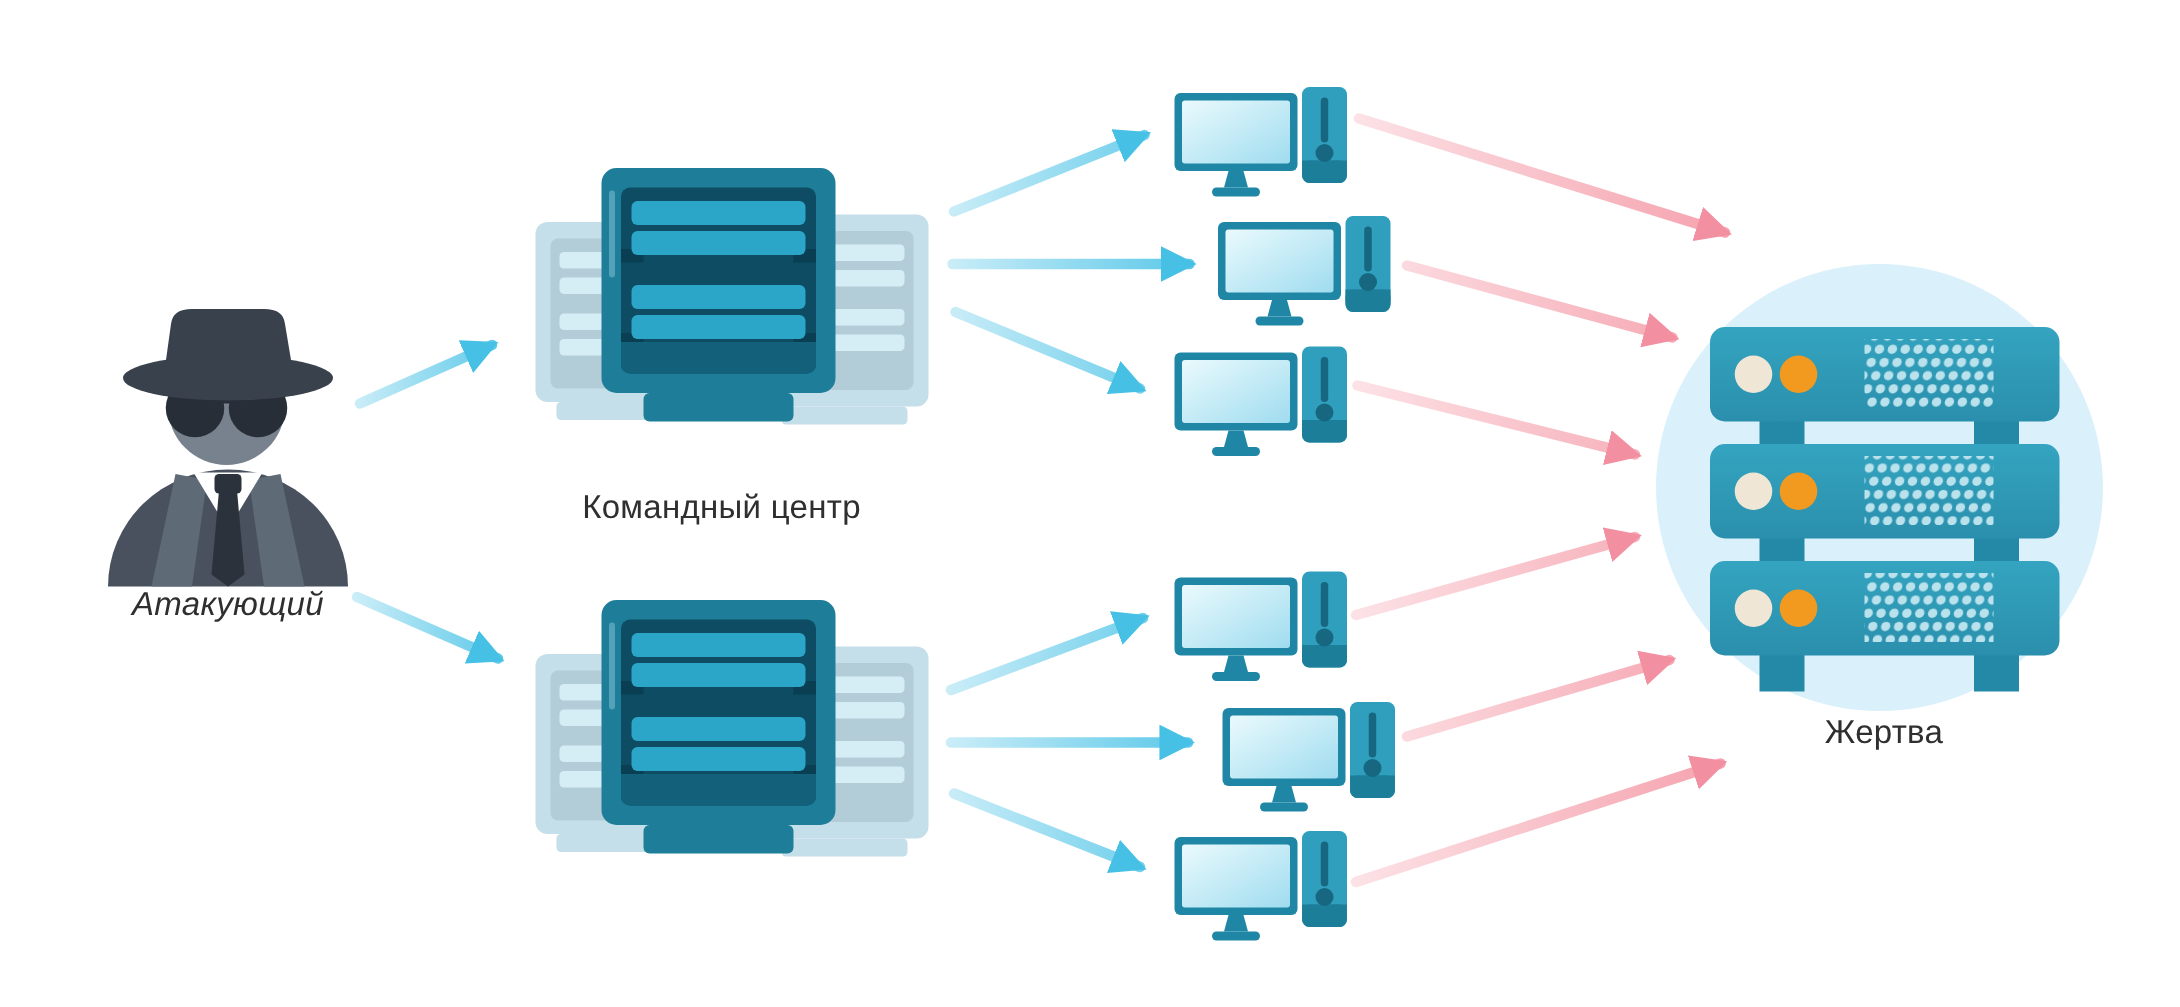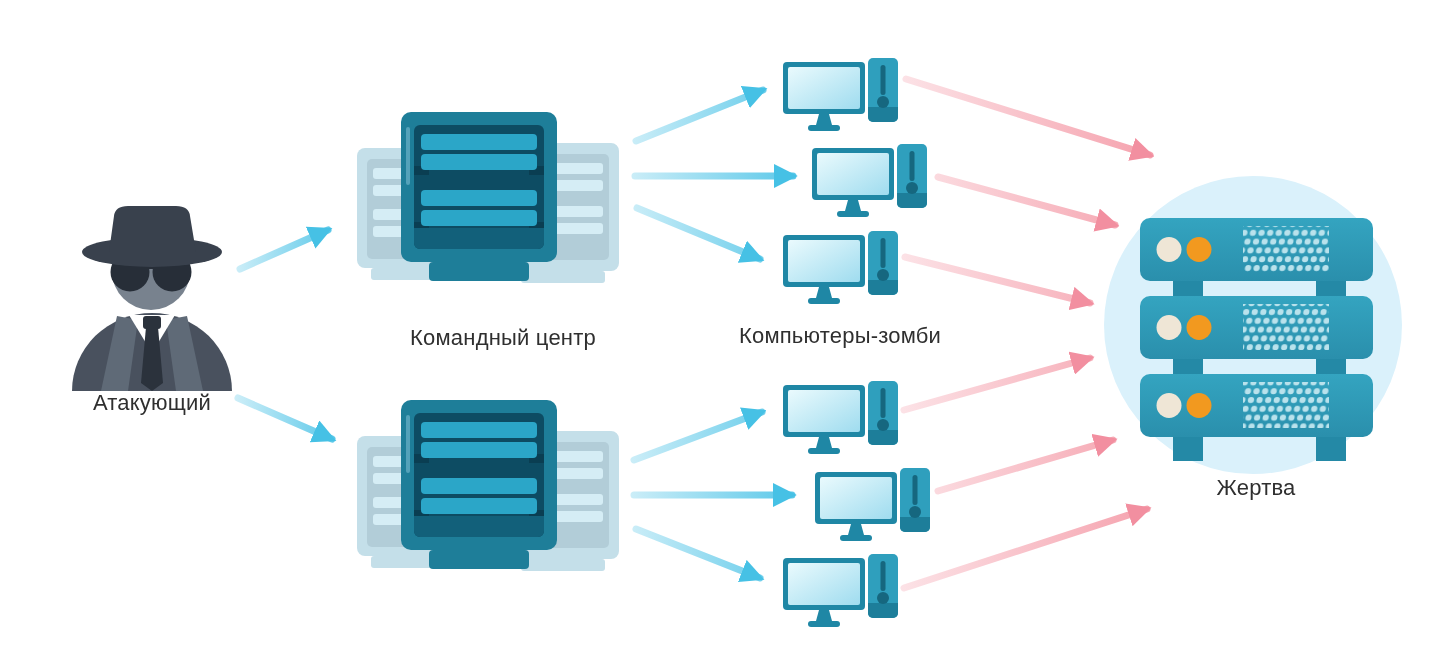--- a/index.html
+++ b/index.html
@@ -192,20 +192,19 @@
   <g stroke-linecap="round">
     <line x1="906" y1="79" x2="1150" y2="155" stroke="url(#gradPink)" stroke-width="7" marker-end="url(#arrowPink)"></line>
     <line x1="938" y1="177" x2="1115" y2="225" stroke="url(#gradPink)" stroke-width="7" marker-end="url(#arrowPink)"></line>
     <line x1="905" y1="257" x2="1090" y2="303" stroke="url(#gradPink)" stroke-width="7" marker-end="url(#arrowPink)"></line>
     <line x1="904" y1="410" x2="1090" y2="358" stroke="url(#gradPink)" stroke-width="7" marker-end="url(#arrowPink)"></line>
     <line x1="938" y1="491" x2="1113" y2="440" stroke="url(#gradPink)" stroke-width="7" marker-end="url(#arrowPink)"></line>
     <line x1="904" y1="588" x2="1147" y2="509" stroke="url(#gradPink)" stroke-width="7" marker-end="url(#arrowPink)"></line>
   </g>
 </svg>
 
-  <div class="node-label" style="left:152px;top:390px;">Атакующий</div>
-
-  <div class="node-label" style="left:503px;top:325px;">Командный центр</div>
-
-  <div class="node-label" style="left:840px;top:323px;">Компьютеры-зомби</div>
+  <div class="node-label" style="left:152px;top:390px;font-style:italic;">Атакующий</div>
+
+  <div class="node-label" style="left:481px;top:325px;">Командный центр</div>
+
 
   <div class="node-label" style="left:1256px;top:475px;">Жертва</div>
 </div>
 
 </body></html>

